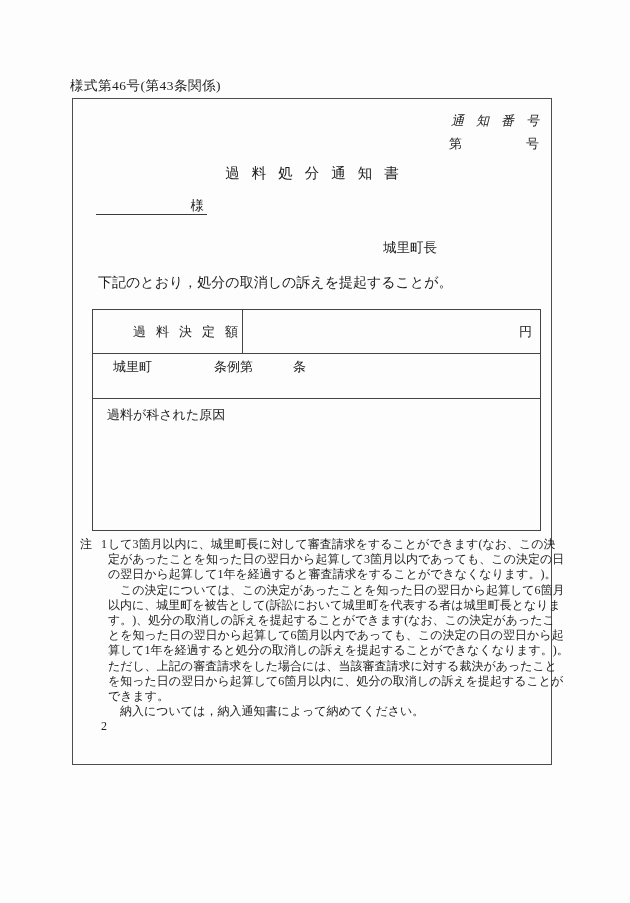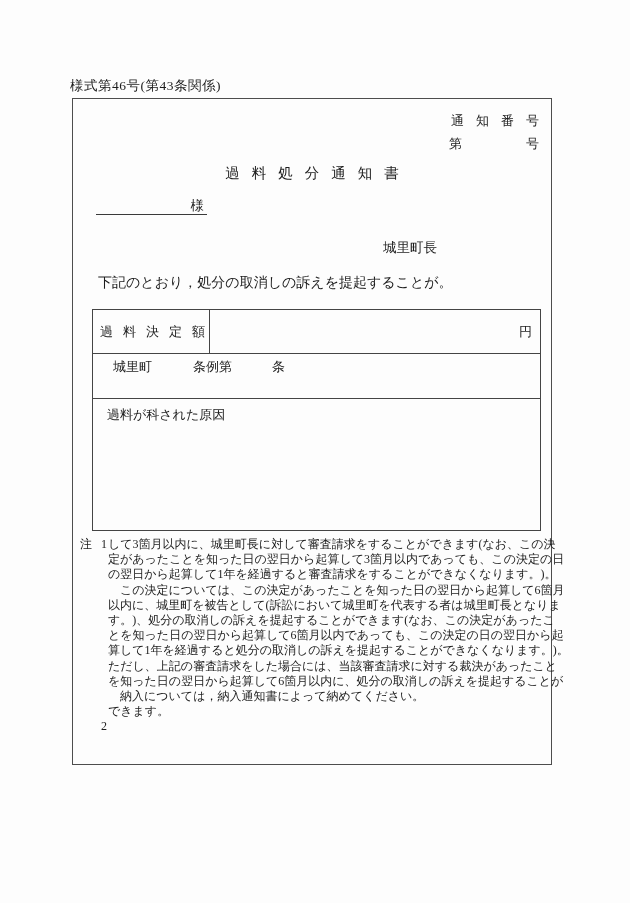--- a/index.html
+++ b/index.html
@@ -16,21 +16,21 @@
     position:absolute; left:70px; top:77px;
     font-size:13.5px; letter-spacing:0.5px;
   }
   .outer-box {
     position:absolute; left:72px; top:98px;
     width:480px; height:667px;
     border:1px solid #4d4d4d;
   }
   .notice-no-label {
     position:absolute; right:0; top:13px;
-    font-size:13px; letter-spacing:12px; white-space:nowrap;
+    font-size:13px; letter-spacing:12px; white-space:nowrap;font-style:italic;
   }
   .notice-no-row {
     position:absolute; right:12px; top:36px;
     width:90px; display:flex; justify-content:space-between;
     font-size:13px;
   }
   .doc-title {
     position:absolute; left:0; right:0; top:65px;
     text-align:center; font-size:14.5px; letter-spacing:12px; text-indent:12px;
     white-space:nowrap;
@@ -55,31 +55,31 @@
     width:449px; height:222px;
     border:1px solid #444;
   }
   .tbl-row { display:flex; width:100%; }
   .row1 { height:44px; border-bottom:1px solid #444; }
   .row2 { height:45px; border-bottom:1px solid #444; }
   .row3 { height:131px; }
   .hcell {
     width:117px; border-right:1px solid #444;
     display:flex; align-items:center;
-    padding-left:7px; font-size:13px; white-space:nowrap;
+    padding-left:7px; font-size:13px; white-space:nowrap;margin-left:33px;
   }
   .hcell.ls-wide { letter-spacing:10px; }
   .hcell.ls-narrow { letter-spacing:3px; }
   .vcell { flex:1; position:relative; }
   .yen {
     position:absolute; right:8px; top:0; bottom:0;
     display:flex; align-items:center; font-size:13px;
   }
   .law-lines { padding:3px 0 0 20px; font-size:13px; line-height:19.5px; }
-  .ord-b { margin-left:41px; }
+  .ord-b { margin-left:62px; }
   .ord-c { margin-left:40px; }
   .reason-label {
     padding:7px 0 0 14px; font-size:13px;
   }
   .notes {
     position:absolute; left:35px; top:438px;
     width:452px; font-size:12px; line-height:15.2px;
   }
   .note-marker { position:absolute; left:-28px; top:0; }
   .note-num1 { position:absolute; left:-7px; top:0; }
@@ -141,18 +141,18 @@
       <div class="nline">して3箇月以内に、城里町長に対して審査請求をすることができます(なお、この決</div>
       <div class="nline">定があったことを知った日の翌日から起算して3箇月以内であっても、この決定の日</div>
       <div class="nline">の翌日から起算して1年を経過すると審査請求をすることができなくなります。)。</div>
       <div class="nline ind">この決定については、この決定があったことを知った日の翌日から起算して6箇月</div>
       <div class="nline">以内に、城里町を被告として(訴訟において城里町を代表する者は城里町長となりま</div>
       <div class="nline">す。)、処分の取消しの訴えを提起することができます(なお、この決定があったこ</div>
       <div class="nline">とを知った日の翌日から起算して6箇月以内であっても、この決定の日の翌日から起</div>
       <div class="nline">算して1年を経過すると処分の取消しの訴えを提起することができなくなります。)。</div>
       <div class="nline">ただし、上記の審査請求をした場合には、当該審査請求に対する裁決があったこと</div>
       <div class="nline">を知った日の翌日から起算して6箇月以内に、処分の取消しの訴えを提起することが</div>
+      <div class="nline">できます。</div>
       <div class="nline ind">納入については，納入通知書によって納めてください。</div>
-      <div class="nline">できます。</div>
     </div>
 
   </div>
 </div>
 
 </body></html>

